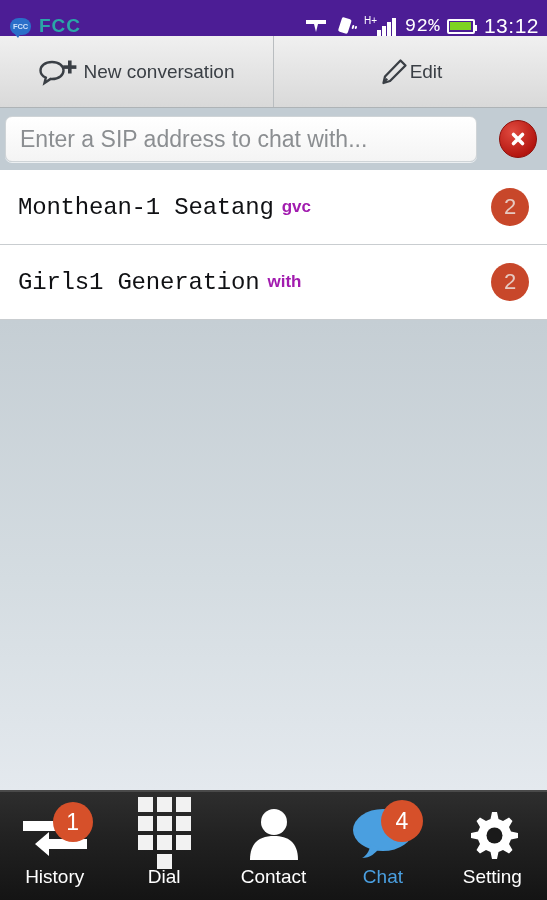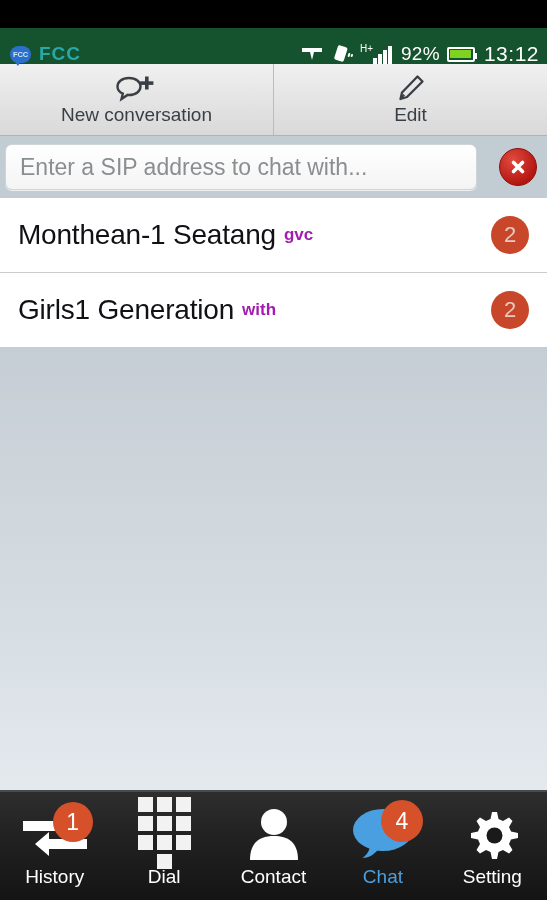--- a/index.html
+++ b/index.html
@@ -5,59 +5,58 @@
   * { margin:0; padding:0; box-sizing:border-box; }
   html, body {
     width:547px; height:900px;
     font-family:"Liberation Sans", sans-serif;
     background:#000; overflow:hidden;
   }
   #app { position:relative; width:547px; height:900px; display:flex; flex-direction:column; }
 
   
   .statusbar {
-    height:36px; background:#14532d; color:#fff;
+    height:36px; background:#4c1d95; color:#fff;
     display:flex; align-items:center; padding:16px 8px 0 10px;
     flex:0 0 36px;
-    margin-top:28px;
   }
   .sb-left { display:flex; align-items:center; gap:8px; }
   .fcc-bubble {
     width:21px; height:17px; background:#2a6fc9; border-radius:9px/8px;
     position:relative; display:flex; align-items:center; justify-content:center;
   }
   .fcc-bubble:after {
     content:""; position:absolute; bottom:-3px; left:4px;
     width:0;height:0; border-left:4px solid transparent;
     border-right:3px solid transparent; border-top:5px solid #2a6fc9;
   }
   .fcc-bubble span { font-size:7.5px; color:#cfe2fa; letter-spacing:-0.2px; font-weight:bold; }
   .fcc-text { color:#2aa7a7; font-size:19px; letter-spacing:1px; font-weight:bold; }
   .sb-right { margin-left:auto; display:flex; align-items:center; gap:7px; }
   .sb-right svg { display:block; }
-  .sb-pct { font-size:19px; letter-spacing:0.3px; }
+  .sb-pct { font-size:19px; letter-spacing:0.3px;font-family:Liberation Mono, monospace; }
   .sb-time { font-size:21px; letter-spacing:0.5px; margin-left:2px; }
   .battery {
     width:28px; height:15px; border:2px solid #fff; border-radius:2px;
     position:relative; display:flex; align-items:center; padding:1.5px;
   }
   .battery:after {
     content:""; position:absolute; right:-4px; top:4px;
     width:2px; height:6px; background:#fff;
   }
   .battery i { display:block; width:100%; height:100%; background:#7ed321; }
 
   
   .toolbar {
     flex:0 0 72px; display:flex;
     background:linear-gradient(#f0f0f0,#d9d9d9);
     border-bottom:1px solid #aeb3b6;
   }
   .tb-btn {
-    flex:1; display:flex; flex-direction:column;
+    flex:1; display:flex; flex-direction:row;
     align-items:center; justify-content:center; gap:1px;
     color:#3a3f45; font-size:19px;
   }
   .tb-btn:first-child { border-right:1px solid #b9bdc0; }
   .tb-icon { height:30px; display:flex; align-items:center; justify-content:center; }
 
   
   .searchbar {
     flex:0 0 62px; background:#c2ccd3;
     display:flex; align-items:center; padding:0 10px 0 5px; gap:22px;
@@ -79,21 +78,21 @@
     display:flex; align-items:center; justify-content:center;
   }
 
   
   .list { flex:0 0 auto; background:#fff; }
   .row {
     height:75px; display:flex; align-items:center;
     padding:0 18px; background:#fff;
     border-bottom:1px solid #c9cdd0;
   }
-  .row-title { font-size:28px; color:#101114; letter-spacing:-0.2px; }
+  .row-title { font-size:24px; color:#101114; letter-spacing:-0.2px;font-family:Liberation Mono, monospace; }
   .row-sub { font-size:17px; color:#a21caf; margin-left:8px;font-weight:bold; }
   .badge {
     margin-left:auto; width:38px; height:38px; border-radius:50%;
     background:#c8472a; color:#e6c9c1;
     display:flex; align-items:center; justify-content:center;
     font-size:22px;
   }
 
   
   .empty { flex:1 1 auto; background:linear-gradient(#c5ced4 0%, #d4dce1 55%, #e4e9ee 100%); }

